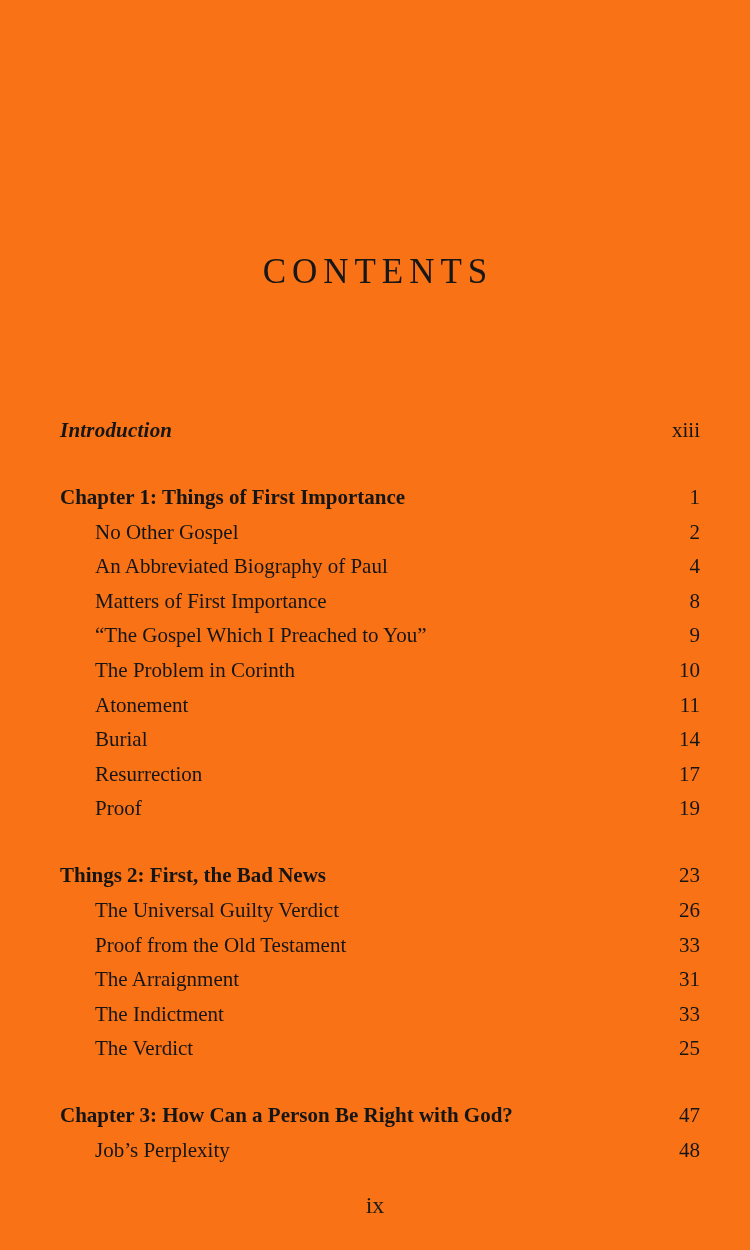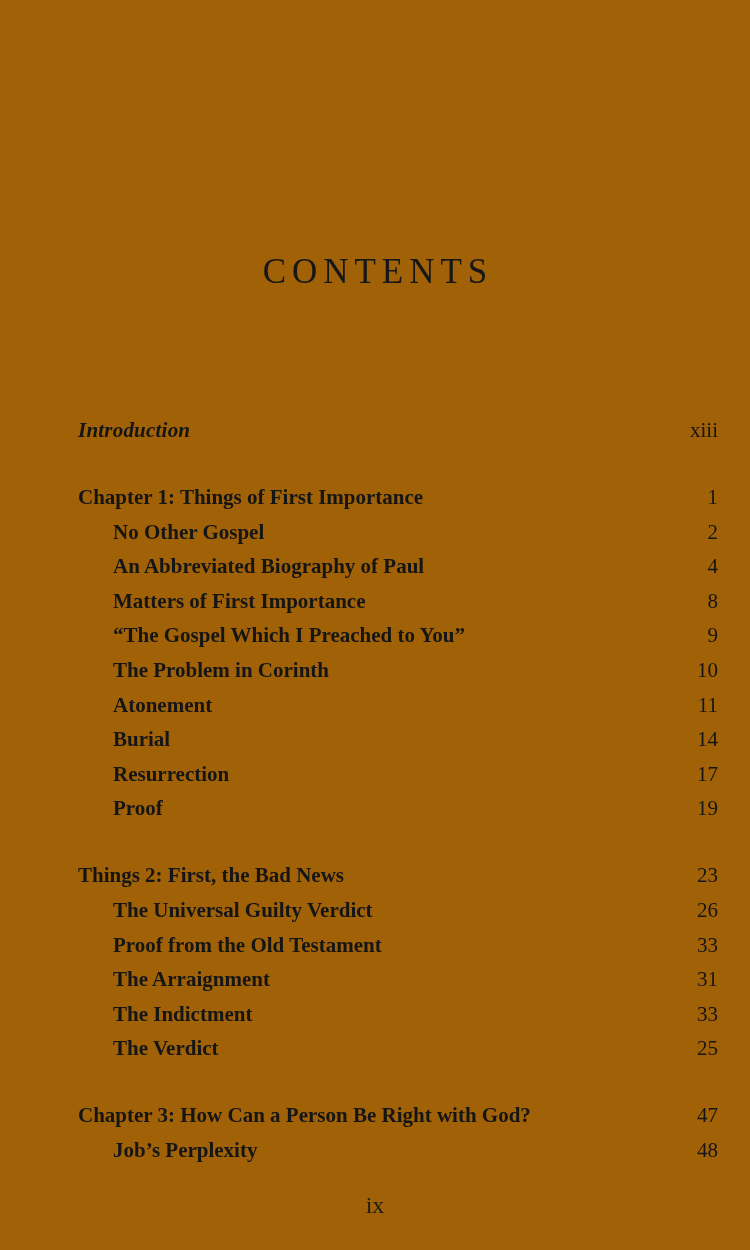--- a/index.html
+++ b/index.html
@@ -1,21 +1,21 @@
 <!DOCTYPE html>
 <html><head>
 <meta charset="utf-8">
 <style>
   * { margin: 0; padding: 0; box-sizing: border-box; }
   html, body { background: #ffffff; }
   .page {
     position: relative;
     width: 750px;
     height: 1250px;
-    background: #a16207;
+    background: #f97316;
     font-family: "Liberation Serif", "DejaVu Serif", serif;
     color: #151515;
     overflow: hidden;
     margin: 0 auto;
   }
   .book-title {
     position: absolute;
     top: 254px;
     left: 0;
     width: 750px;
@@ -26,21 +26,20 @@
     line-height: 1;
     text-indent: 0.17em; 
     color: #171717;
   }
   .toc {
     position: absolute;
     top: 413px;
     left: 60px;
     width: 640px;
     font-size: 21px;
-    margin-left: 18px;
   }
   .toc-row {
     display: flex;
     justify-content: space-between;
     align-items: baseline;
     line-height: 34.6px;
     height: 34.6px;
   }
   .toc-row .label { white-space: nowrap; }
   .toc-row .pagenum {
@@ -48,21 +47,21 @@
     font-style: normal;
     text-align: right;
   }
   .toc-row.intro .label {
     font-weight: 700;
     font-style: italic;
     letter-spacing: 0.01em;
   }
   .toc-row.chapter { margin-top: 32.4px; }
   .toc-row.chapter .label { font-weight: 700; }
-  .toc-row.sub .label { padding-left: 35px; font-weight: 700; }
+  .toc-row.sub .label { padding-left: 35px; font-weight: 400; }
   .folio {
     position: absolute;
     top: 1193px;
     left: 0;
     width: 750px;
     text-align: center;
     font-size: 24px;
     line-height: 1;
     color: #1c1c1c;
   }

